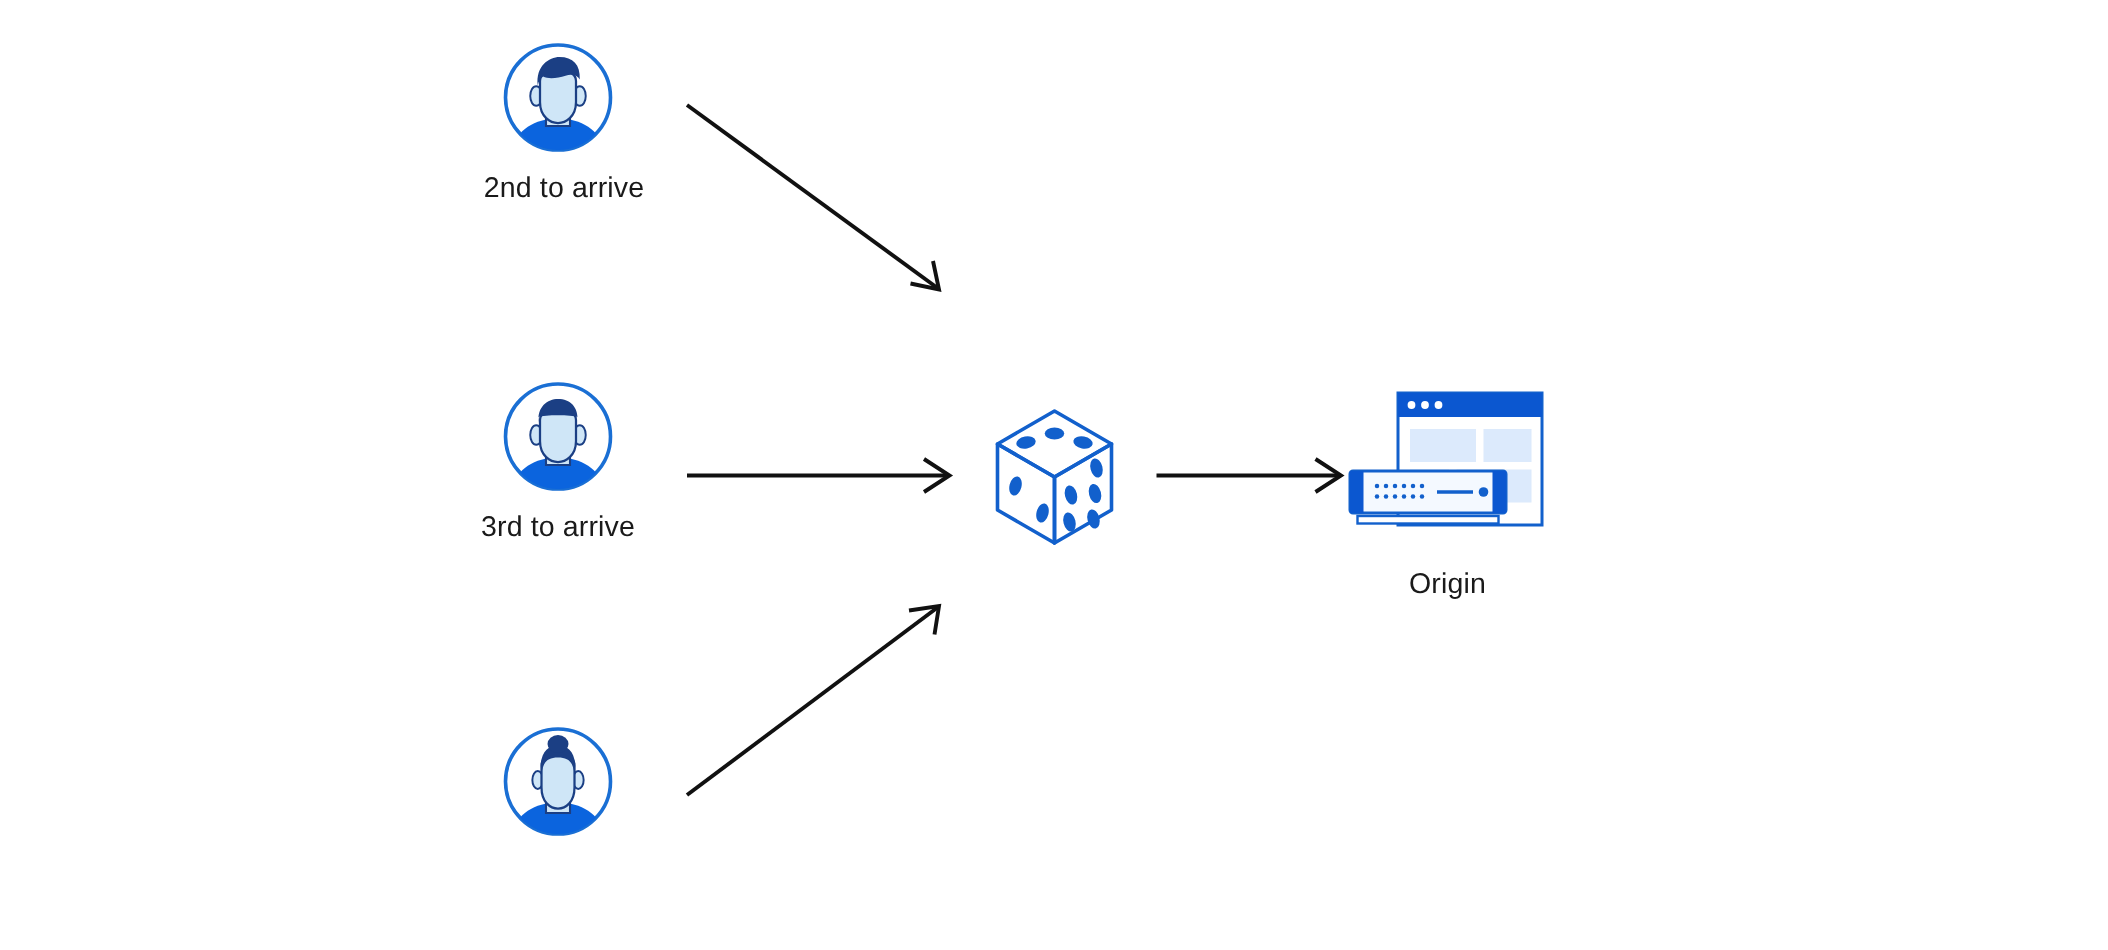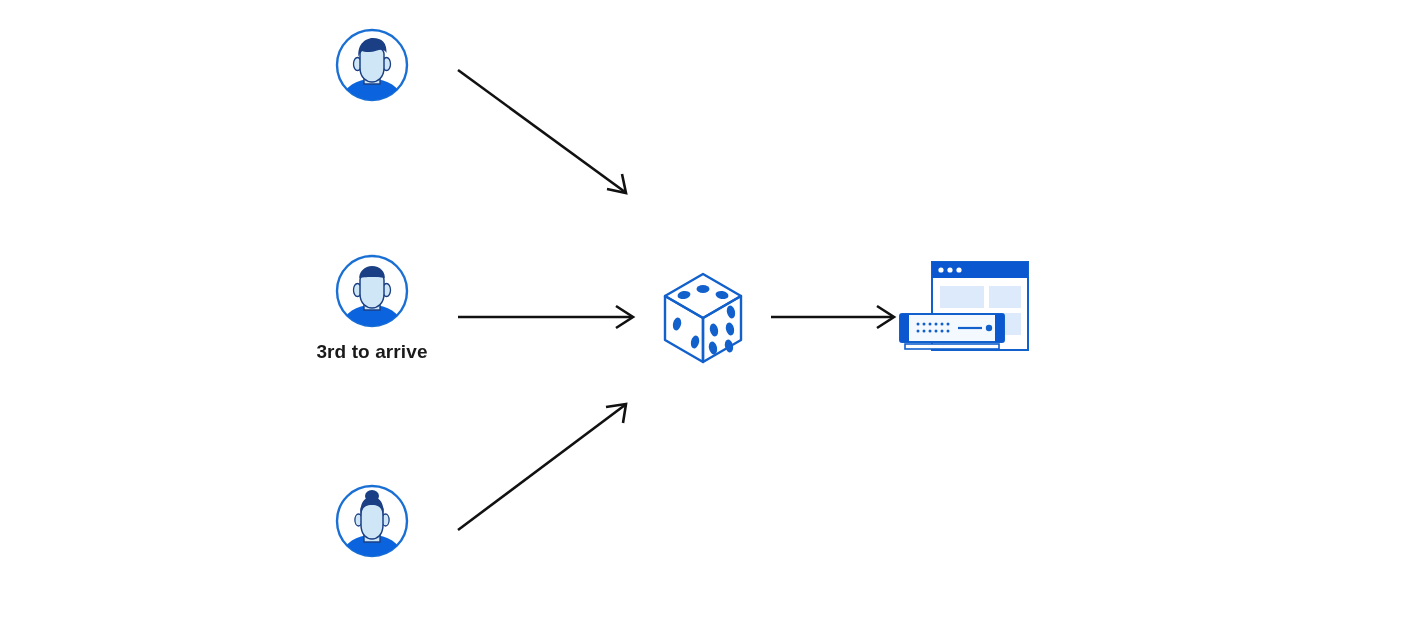--- a/index.html
+++ b/index.html
@@ -94,41 +94,42 @@
 
         <ellipse cx="24.5" cy="38" rx="4" ry="6.5" fill="#cfe6f7" stroke="#1b3f84" stroke-width="1.3"></ellipse>
         <ellipse cx="53.5" cy="38" rx="4" ry="6.5" fill="#cfe6f7" stroke="#1b3f84" stroke-width="1.3"></ellipse>
 
         <path d="M 27 28 C 27 18 51 18 51 28 L 51 42 C 51 52 44 56 39 56 C 34 56 27 52 27 42 Z" fill="#cfe6f7" stroke="#1b3f84" stroke-width="1.5"></path>
 
         <path d="M 25.5 31 C 24 18 33 12 40 12 C 49 12 54 17 53.5 27 C 52 24 48 23 44 24.5 C 39 26 33 27 29 25 C 27 26.5 26 28.5 25.5 31 Z" fill="#1b3f84"></path>
       </g>
     </svg>
   </div>
+  <div class="node-label" style="left:283px; top:115px; width:186px;">2nd to arrive</div>
 
   <div class="avatar-wrap" style="left:333px; top:252px;">
     <svg width="78" height="78" viewBox="0 0 78 78">
       <defs>
         <clipPath id="clip-a2">
             <circle cx="39" cy="39" r="35"></circle>
           </clipPath>
       </defs>
       <circle cx="39" cy="39" r="35" fill="#ffffff" stroke="#1a6fd4" stroke-width="2.4"></circle>
       <g clip-path="url(#clip-a2)">
         <path d="M 39 53 C 20 53 8 64 5 82 L 73 82 C 70 64 58 53 39 53 Z" fill="#0b64de"></path>
         <path d="M 31 44 L 31 58 L 47 58 L 47 44 Z" fill="#cfe6f7" stroke="#1b3f84" stroke-width="1.4"></path>
         <ellipse cx="24.5" cy="38" rx="4" ry="6.5" fill="#cfe6f7" stroke="#1b3f84" stroke-width="1.3"></ellipse>
         <ellipse cx="53.5" cy="38" rx="4" ry="6.5" fill="#cfe6f7" stroke="#1b3f84" stroke-width="1.3"></ellipse>
         <path d="M 27 28 C 27 18 51 18 51 28 L 51 42 C 51 52 44 56 39 56 C 34 56 27 52 27 42 Z" fill="#cfe6f7" stroke="#1b3f84" stroke-width="1.5"></path>
 
         <path d="M 26 30 C 25 19 32 14 39 14 C 47 14 53 19 52 30 L 52 26 C 48 24.5 30 24.5 26 26 Z" fill="#1b3f84"></path>
       </g>
     </svg>
   </div>
-  <div class="node-label" style="left:279px; top:341px; width:186px;font-weight:bold;">3rd to arrive</div>
+  <div class="node-label" style="left:279px; top:341px; width:186px;">3rd to arrive</div>
 
   <div class="avatar-wrap" style="left:333px; top:482px;">
     <svg width="78" height="78" viewBox="0 0 78 78">
       <defs>
         <clipPath id="clip-a3">
             <circle cx="39" cy="39" r="35"></circle>
           </clipPath>
       </defs>
       <circle cx="39" cy="39" r="35" fill="#ffffff" stroke="#1a6fd4" stroke-width="2.4"></circle>
       <g clip-path="url(#clip-a3)">
@@ -206,14 +207,15 @@
           <circle cx="34" cy="73" r="1.5"></circle>
             <circle cx="40" cy="73" r="1.5"></circle>
           <circle cx="46" cy="73" r="1.5"></circle>
             <circle cx="52" cy="73" r="1.5"></circle>
         </g>
         <line x1="62" y1="70" x2="86" y2="70" stroke="#1260cc" stroke-width="2.2"></line>
         <circle cx="93" cy="70" r="3.2" fill="#1260cc"></circle>
       </g>
     </svg>
   </div>
+  <div class="node-label" style="left:872px; top:379px; width:186px;">Origin</div>
 
 </div>
 
 </body></html>

